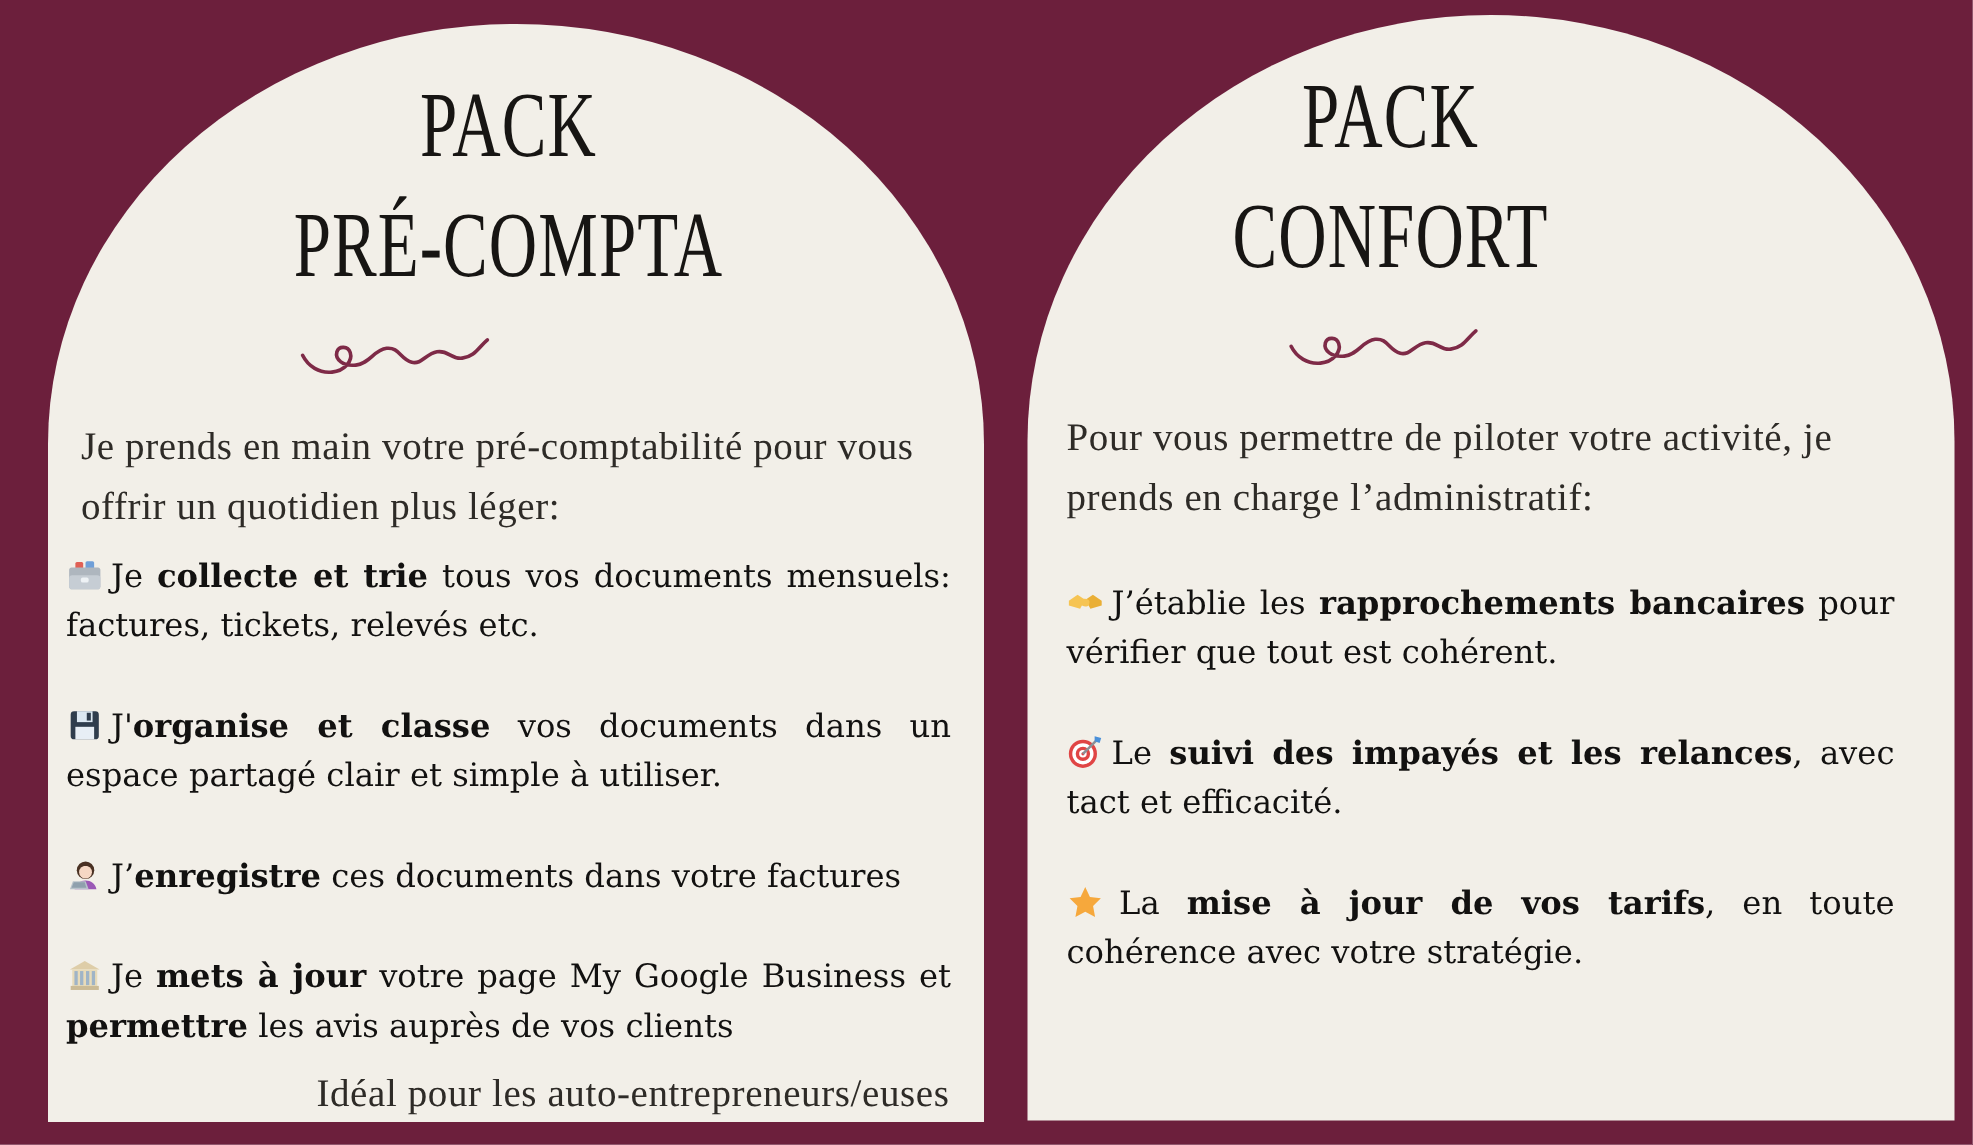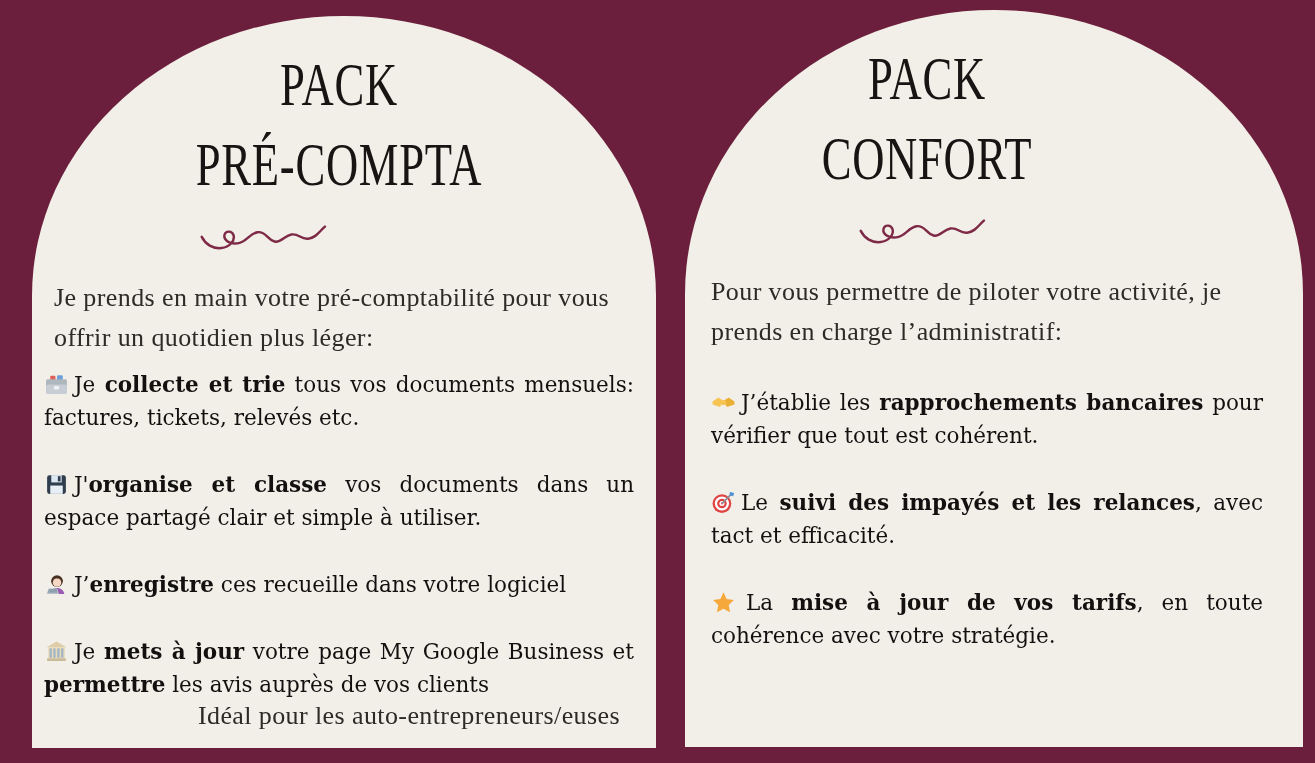--- a/index.html
+++ b/index.html
@@ -42,21 +42,21 @@
   .card-left .intro{padding-left:10px;}
   .bullet{
     margin:34px 0 0; font-size:21.5px; line-height:33px;
     text-align:justify; color:#121110;
   }
   .bullet.first{margin-top:10px;}
   .bullet b{font-weight:bold;}
   .ic{width:25px; height:25px; vertical-align:-5px; margin-right:5px;}
   .ic-wide{margin-right:27px;}
   .footer-note{
-    position:absolute; right:23px; bottom:4px; margin:13px;
+    position:absolute; right:23px; bottom:4px; margin:0;
     font-family:"Liberation Serif", serif; font-size:26px;
     letter-spacing:0.4px; color:#2e2b27;
   }
 </style>
 </head>
 <body>
 
 <div class="stage">
 
   <section class="card card-left">
@@ -89,21 +89,21 @@
     </p>
 
     <p class="bullet">
       <svg class="ic" viewBox="0 0 24 24">
         <circle cx="12.5" cy="8.8" r="5.6" fill="#4a3123"></circle>
         <circle cx="12.5" cy="10" r="4.1" fill="#f6d7c4"></circle>
         <path d="M7 8.6a5.6 5.6 0 0 1 11 0c-1.6-1.2-2-2.6-5.5-2.6S8.6 7.4 7 8.6z" fill="#4a3123"></path>
         <path d="M5.5 21c.8-3.6 3.6-5.6 7-5.6s6.2 2 7 5.6z" fill="#9b59b6"></path>
         <path d="M2.5 21l1.9-5.2h8.2L14.5 21z" fill="#b8c2ca"></path>
         <path d="M3.6 20l1.4-3.6h7l1 3.6z" fill="#8fa0ad"></path>
-      </svg><span>J’</span><b>enregistre</b><span> ces recueille dans votre logiciel</span>
+      </svg><span>J’</span><b>enregistre</b><span> ces documents dans votre factures</span>
     </p>
 
     <p class="bullet">
       <svg class="ic" viewBox="0 0 24 24">
         <path d="M12 2.5L2.5 8h19z" fill="#decda8"></path>
         <rect x="4" y="8" width="16" height="10.5" fill="#e8dbb9"></rect>
         <rect x="5.4" y="9" width="2.1" height="9" fill="#9fb4c7"></rect>
         <rect x="9" y="9" width="2.1" height="9" fill="#9fb4c7"></rect>
         <rect x="12.8" y="9" width="2.1" height="9" fill="#9fb4c7"></rect>
         <rect x="16.5" y="9" width="2.1" height="9" fill="#9fb4c7"></rect>

